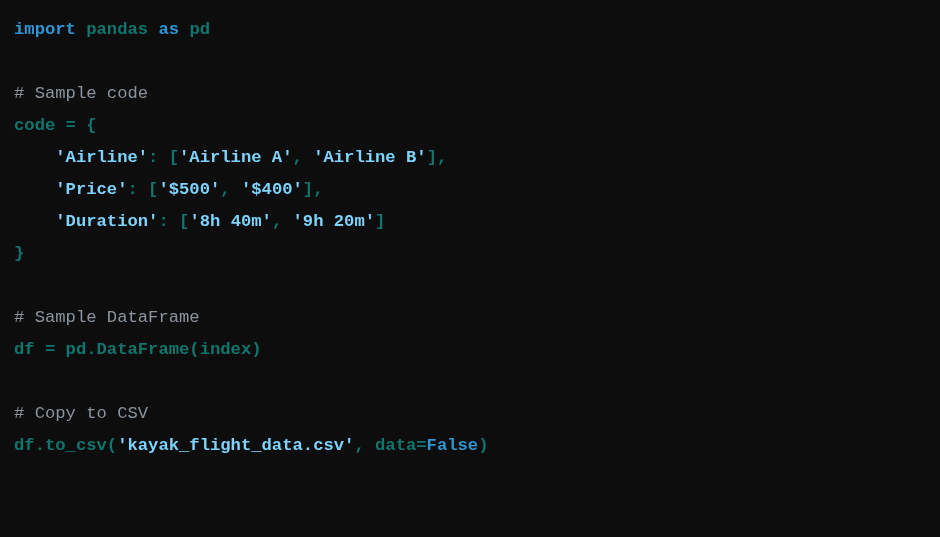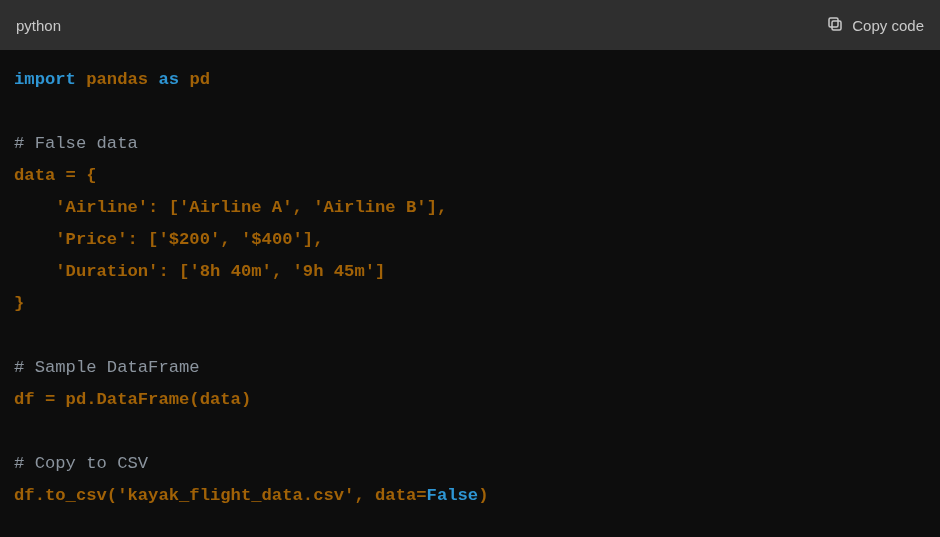--- a/index.html
+++ b/index.html
@@ -51,49 +51,37 @@
     flex: 1;
     padding: 14px;
     font-family: Consolas, "Courier New", monospace;
     font-size: 17.2px;
     line-height: 32px;
     color: #ffffff;
     white-space: pre;
     font-weight: 600;
   }
   .tok-kw     { color: #2e95d3; font-family: Liberation Mono, monospace; }
-  .tok-str    { color: #a16207; }
+  .tok-str    { color: #7dd3fc; }
   .tok-cmt    { color: #8b949e; font-weight: 500; }
   .tok-bool   { color: #2e95d3; font-family: Liberation Mono, monospace; }
-  .tok-plain  { color: #a16207; }
+  .tok-plain  { color: #0f766e; }
 </style>
 </head>
 <body>
 
 <div class="code-block">
-  <div class="header">
-    <span class="lang-label">python</span>
-    <button class="copy-btn">
-      <span>
-        <svg viewBox="0 0 24 24">
-            <rect x="8" y="8" width="12" height="12" rx="2"></rect>
-            <rect x="4" y="4" width="12" height="12" rx="2"></rect>
-          </svg>
-      </span>
-      <span>Copy code</span>
-    </button>
-  </div>
 
   <div class="code-area"><span class="tok-kw">import</span> <span class="tok-plain">pandas</span> <span class="tok-kw">as</span> <span class="tok-plain">pd</span>
 
-<span class="tok-cmt"># False data</span>
-<span class="tok-plain">data = {</span>
+<span class="tok-cmt"># Sample code</span>
+<span class="tok-plain">code = {</span>
     <span class="tok-str">'Airline'</span><span class="tok-plain">: [</span><span class="tok-str">'Airline A'</span><span class="tok-plain">, </span><span class="tok-str">'Airline B'</span><span class="tok-plain">],</span>
-    <span class="tok-str">'Price'</span><span class="tok-plain">: [</span><span class="tok-str">'$200'</span><span class="tok-plain">, </span><span class="tok-str">'$400'</span><span class="tok-plain">],</span>
-    <span class="tok-str">'Duration'</span><span class="tok-plain">: [</span><span class="tok-str">'8h 40m'</span><span class="tok-plain">, </span><span class="tok-str">'9h 45m'</span><span class="tok-plain">]</span>
+    <span class="tok-str">'Price'</span><span class="tok-plain">: [</span><span class="tok-str">'$500'</span><span class="tok-plain">, </span><span class="tok-str">'$400'</span><span class="tok-plain">],</span>
+    <span class="tok-str">'Duration'</span><span class="tok-plain">: [</span><span class="tok-str">'8h 40m'</span><span class="tok-plain">, </span><span class="tok-str">'9h 20m'</span><span class="tok-plain">]</span>
 <span class="tok-plain">}</span>
 
 <span class="tok-cmt"># Sample DataFrame</span>
-<span class="tok-plain">df = pd.DataFrame(data)</span>
+<span class="tok-plain">df = pd.DataFrame(index)</span>
 
 <span class="tok-cmt"># Copy to CSV</span>
 <span class="tok-plain">df.to_csv(</span><span class="tok-str">'kayak_flight_data.csv'</span><span class="tok-plain">, data=</span><span class="tok-bool">False</span><span class="tok-plain">)</span></div>
 </div>
 
 </body></html>

